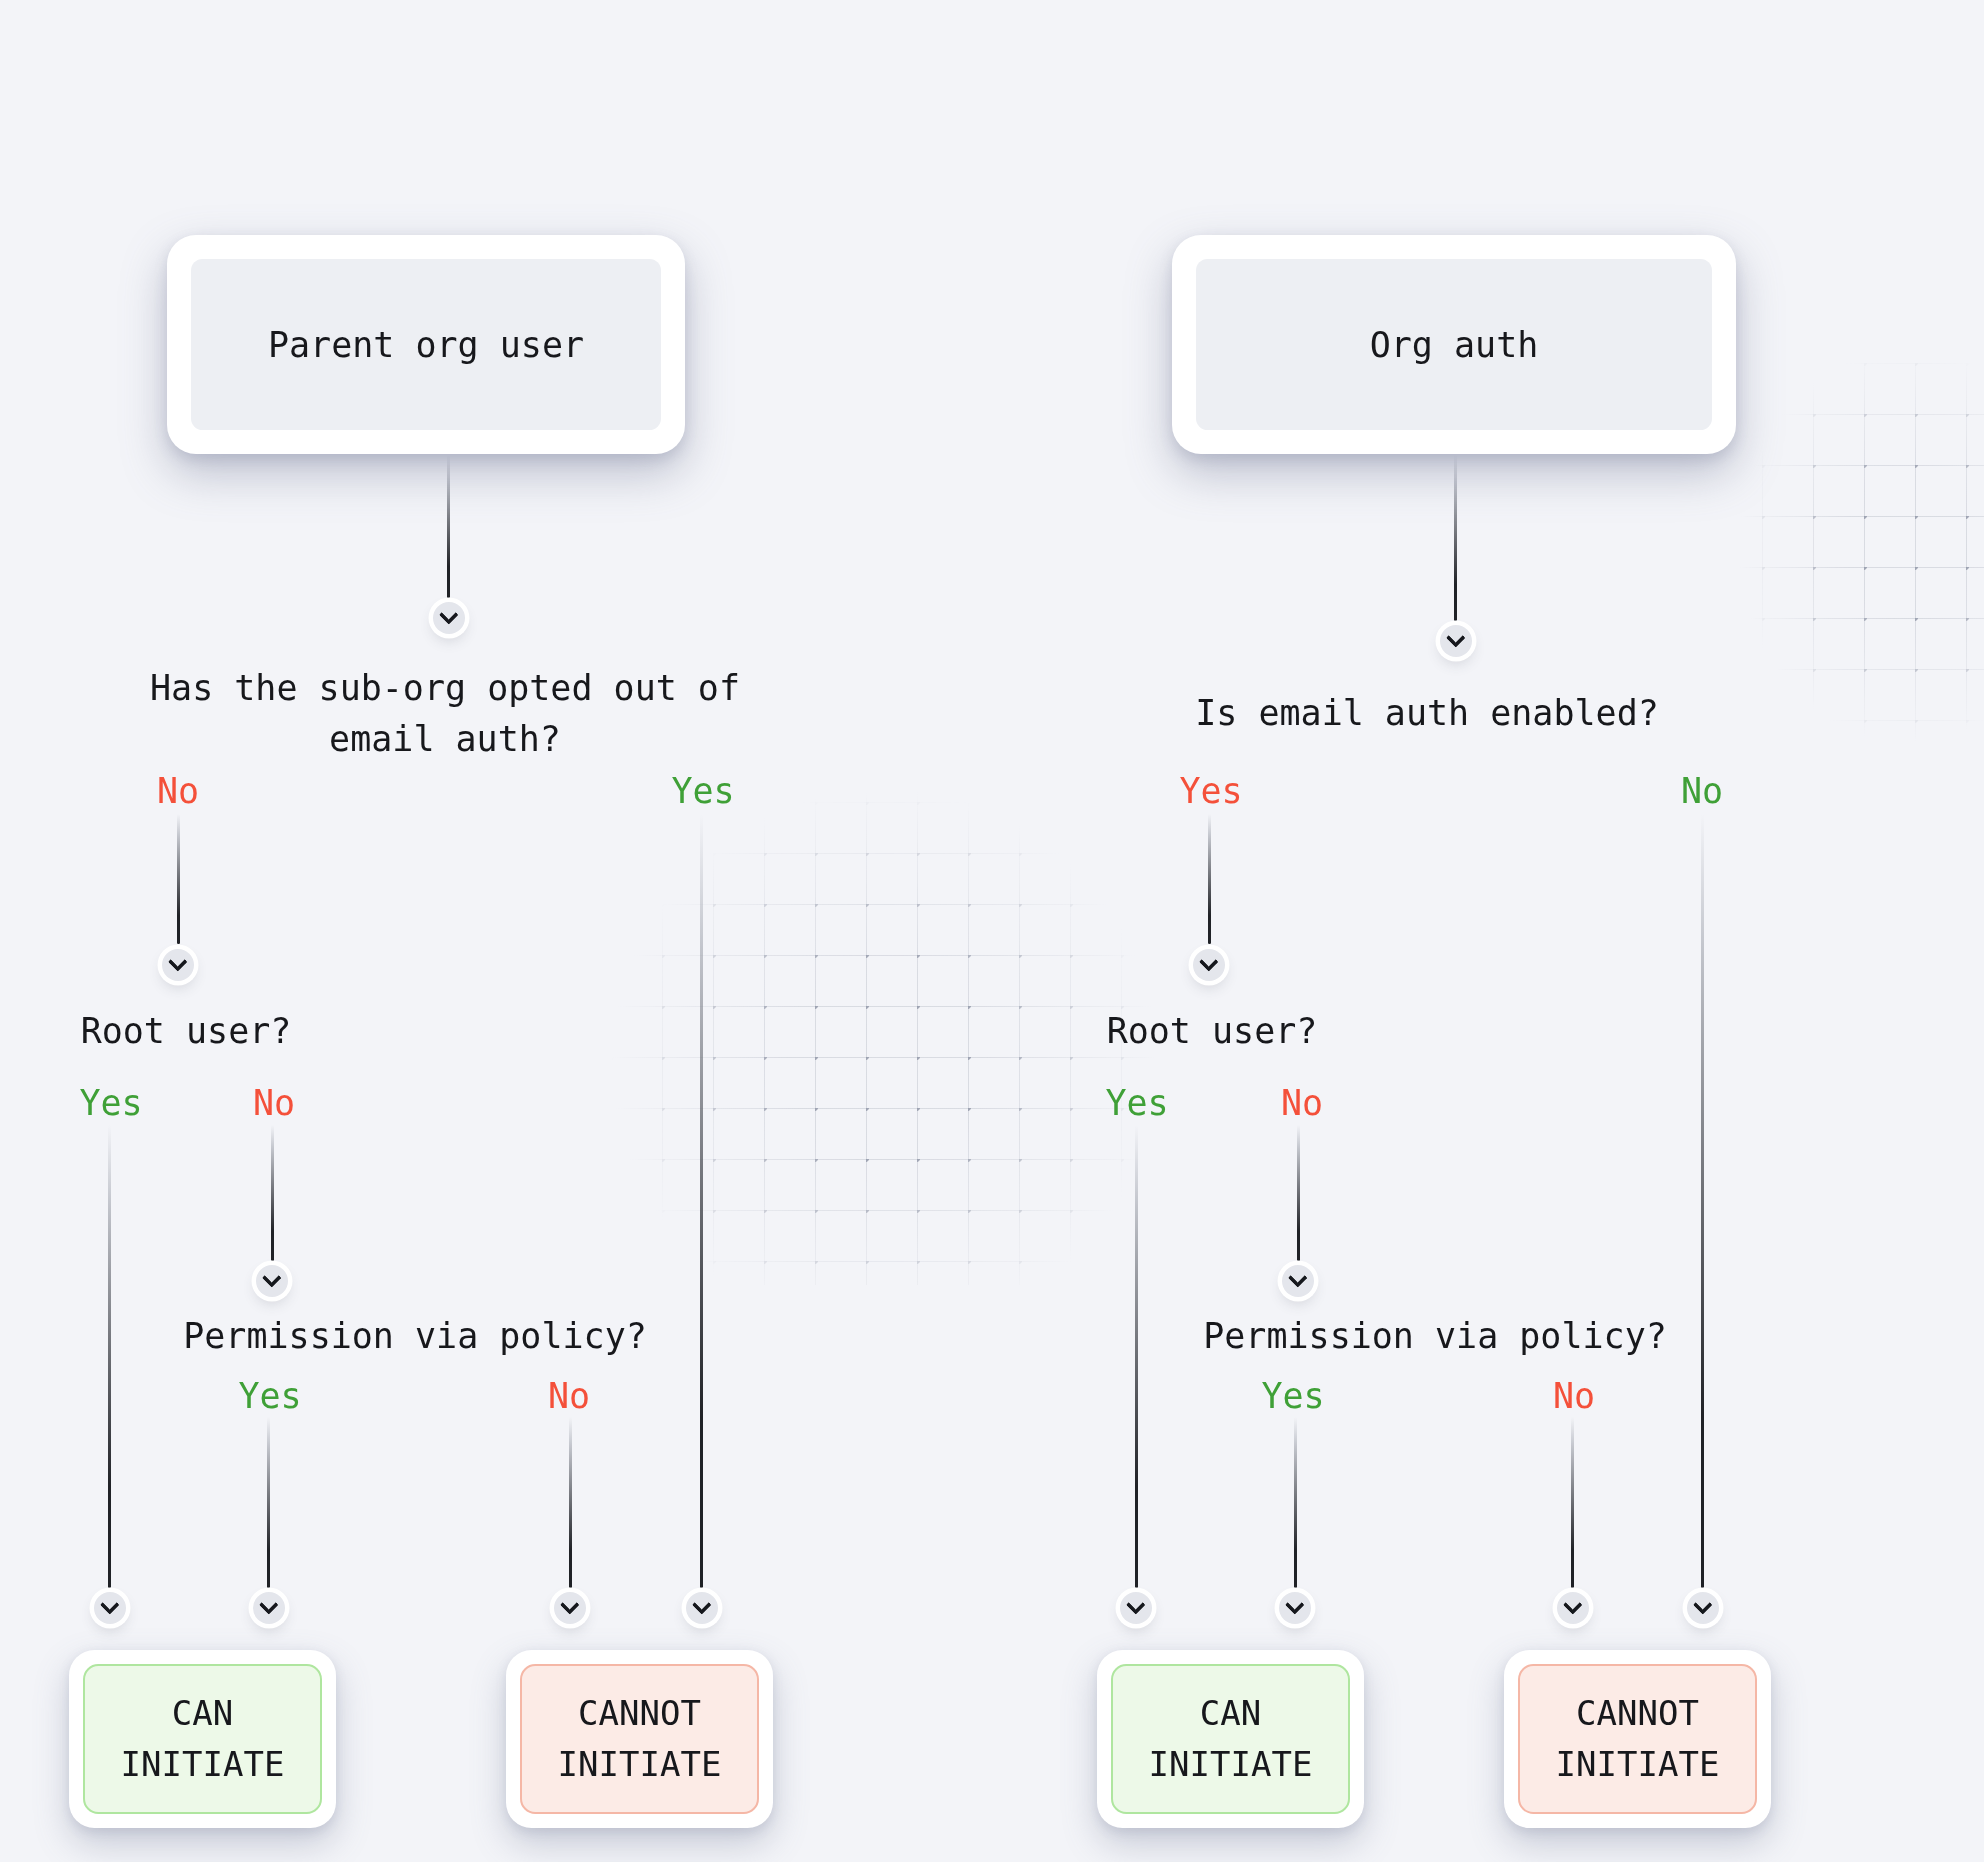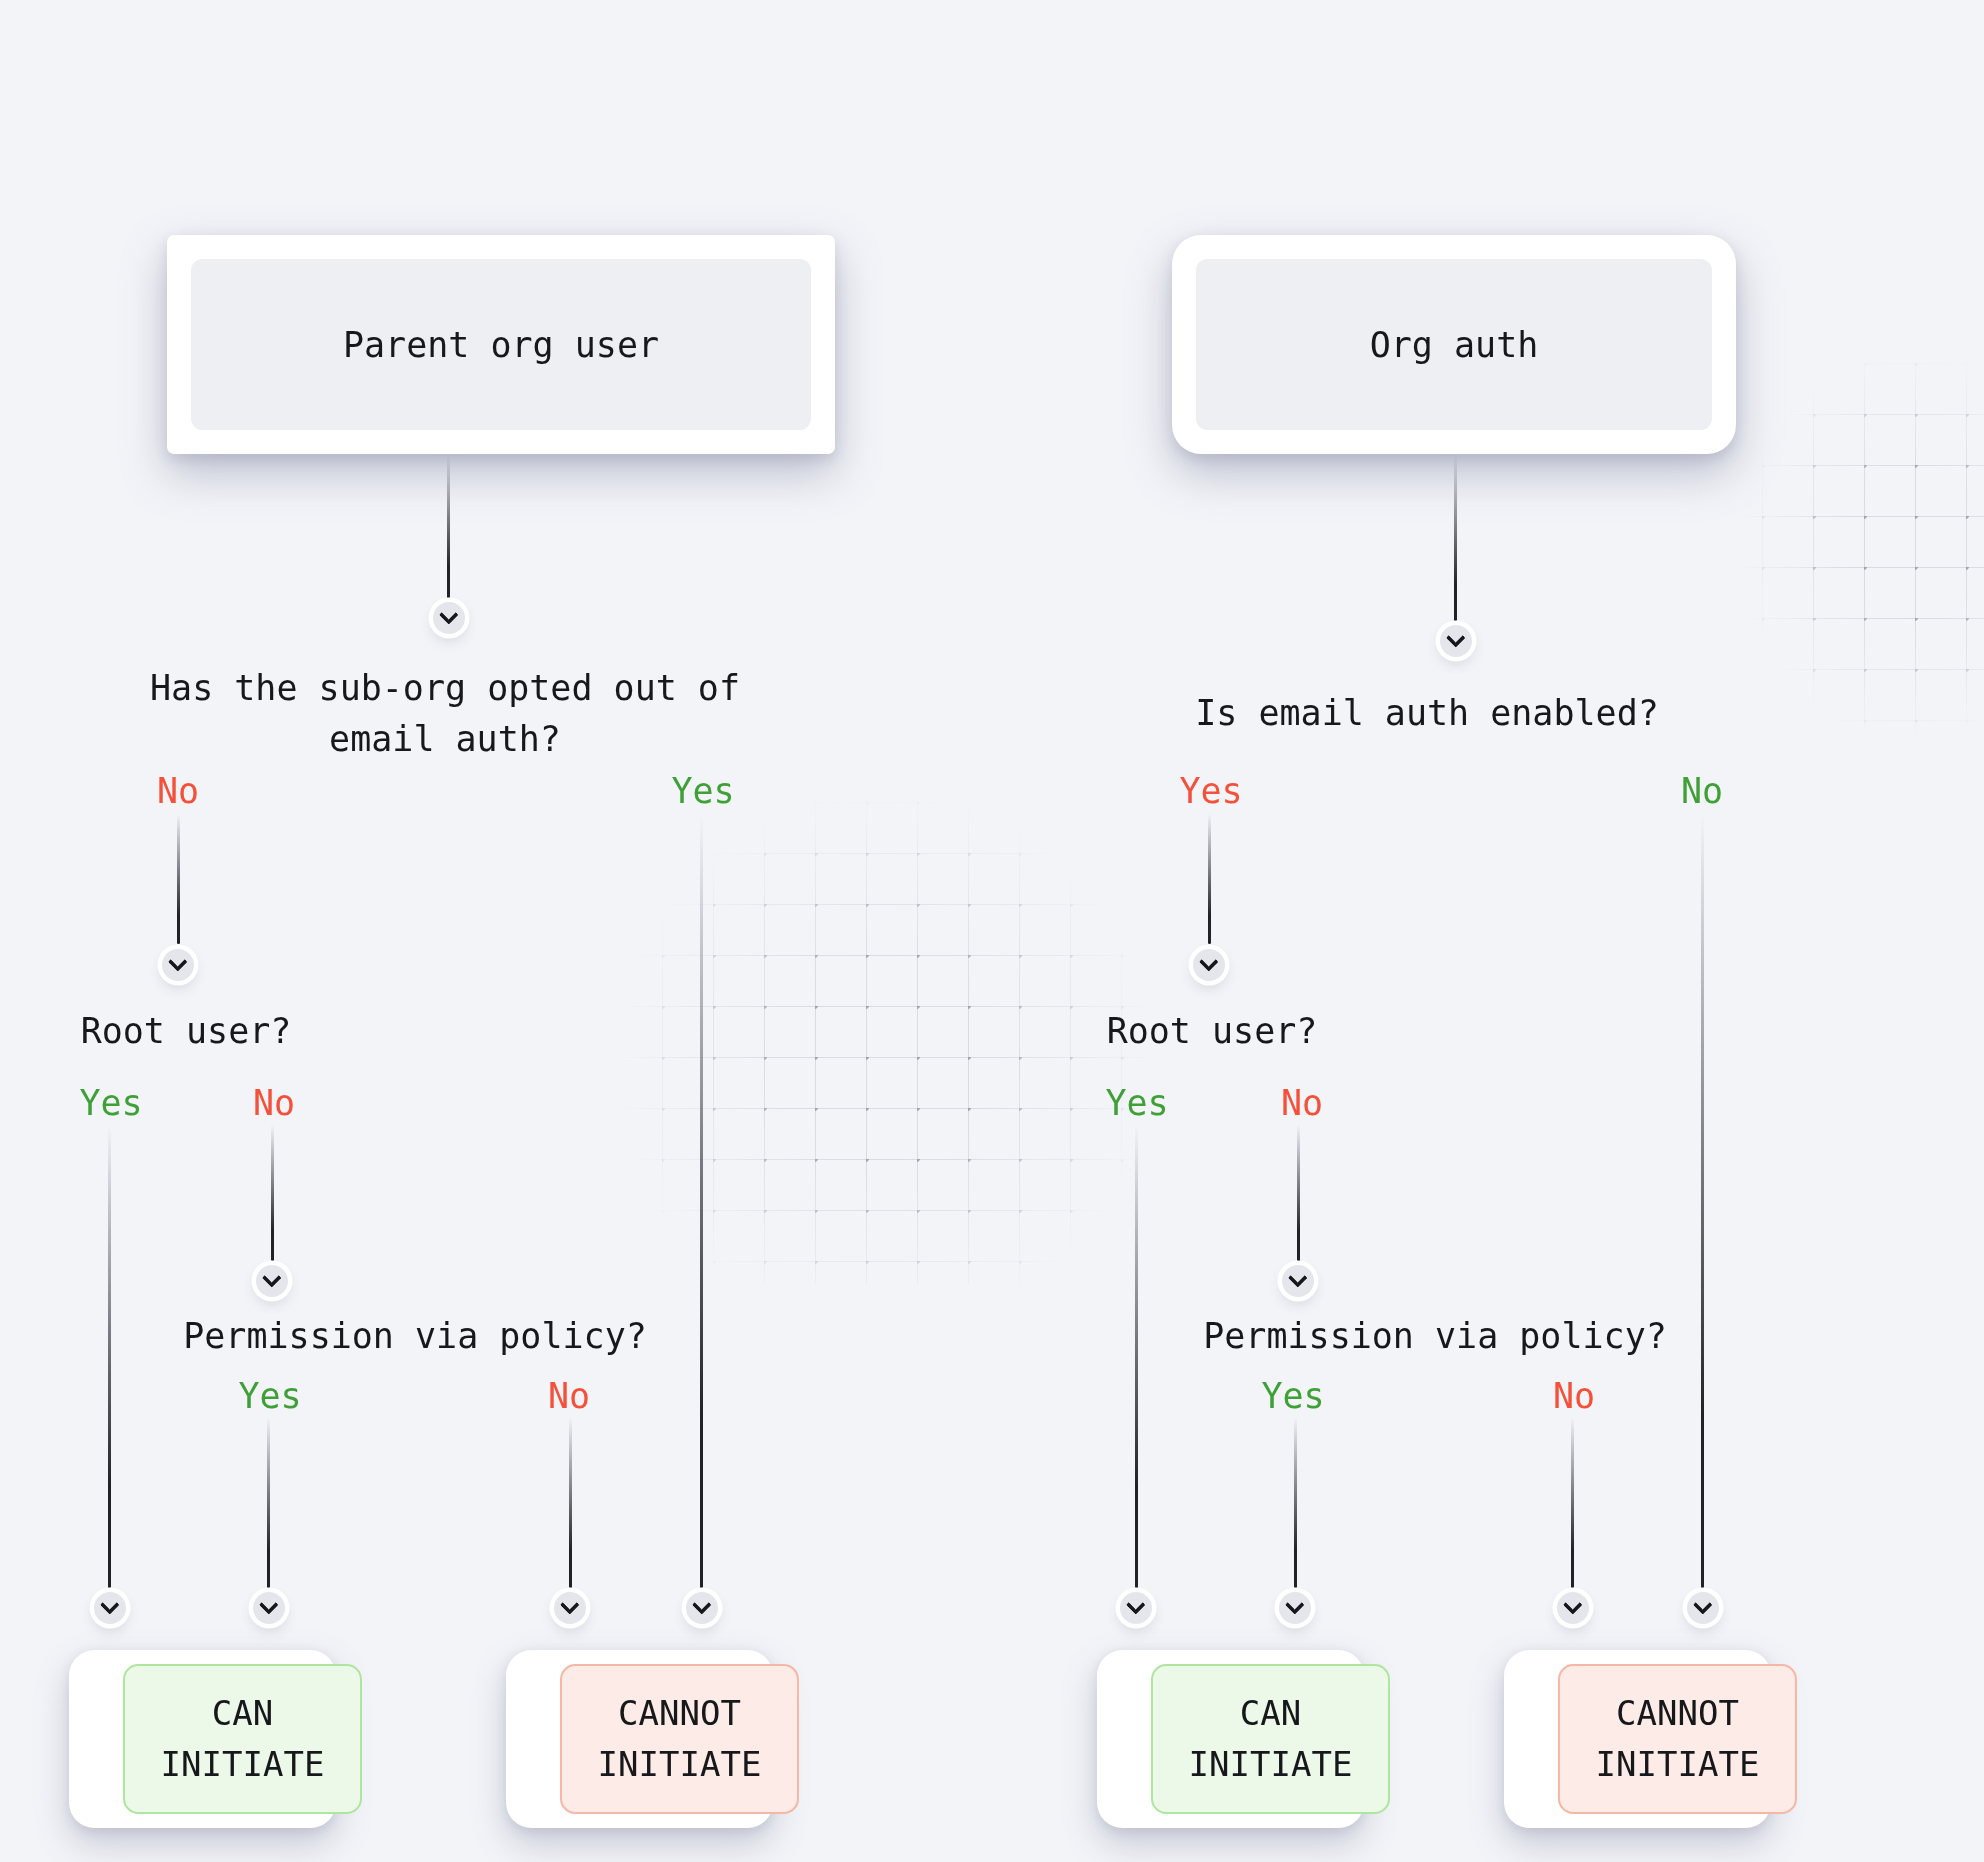--- a/index.html
+++ b/index.html
@@ -87,35 +87,35 @@
     position:absolute;box-sizing:border-box;width:267px;height:178px;
     background:#ffffff;border-radius:25.4px;padding:14px;
     box-shadow:0 15.3px 35px rgba(99,108,140,.30), 0 3.8px 10.2px rgba(99,108,140,.15);
     z-index:2;
   }
   .outcome-inner{
     box-sizing:border-box;width:100%;height:100%;
     border-radius:15.3px;border:2.5px solid;
     display:flex;align-items:center;justify-content:center;
     text-align:center;font-size:34px;line-height:1.5;
-    padding:0 12.7px;color:#17181c;margin-left:40px;
+    padding:0 12.7px;color:#17181c;
   }
   .outcome.can .outcome-inner{background:#EDF9E8;border-color:#AFE69F;}
   .outcome.cannot .outcome-inner{background:#FCEBE6;border-color:#F5B7A6;}
 </style>
 </head>
 <body>
 
 <div id="canvas">
 
   <div class="grid-patch" style="left:611px;top:700px;width:547px;height:585px;--mpos:50% 62%;--msz:64% 60%;"></div>
   <div class="grid-patch" style="left:1711px;top:363px;width:274px;height:407px;--mpos:72% 45%;--msz:80% 62%;"></div>
 
 
-  <div class="card" style="left:167px;top:235px;width:668px;height:219px;border-radius:7px;">
+  <div class="card" style="left:167px;top:235px;width:518px;height:219px;">
     <div class="card-inner">Parent org user</div>
   </div>
   <div class="card" style="left:1172px;top:235px;width:564px;height:219px;">
     <div class="card-inner">Org auth</div>
   </div>
 
   <div class="vline" style="left:447px;top:455px;height:143px;"></div>
   <div class="vline" style="left:177px;top:814px;height:130px;"></div>
   <div class="vline" style="left:700px;top:814px;height:774px;"></div>
   <div class="vline" style="left:108px;top:1125px;height:463px;"></div>

